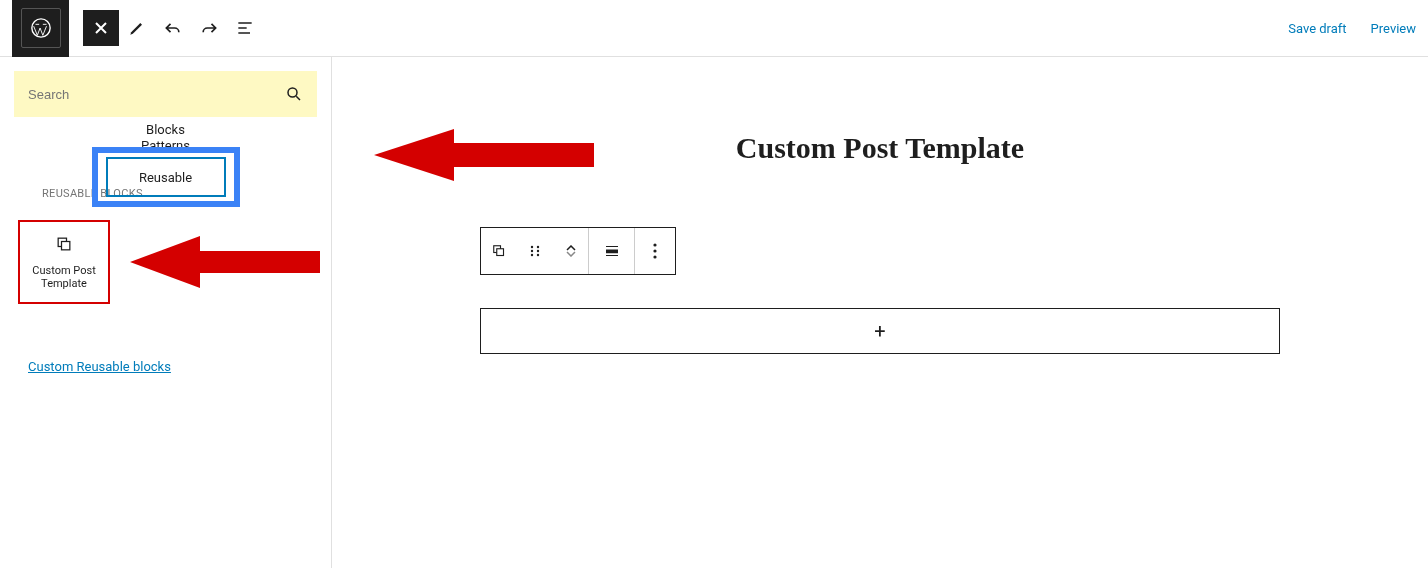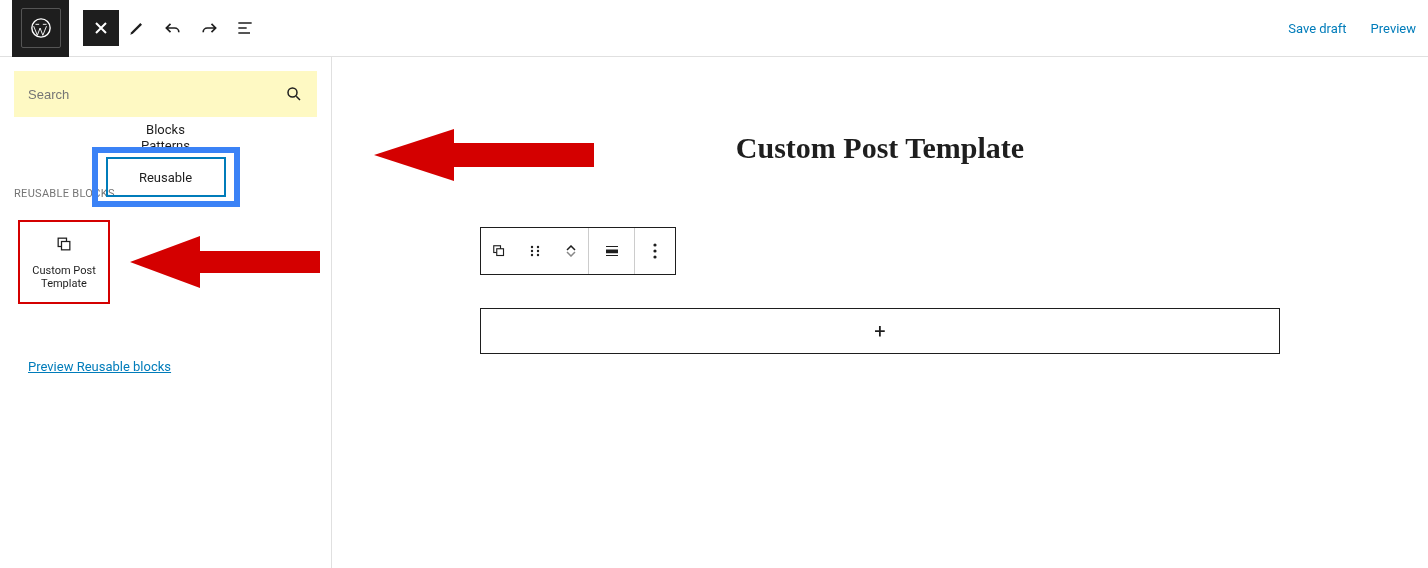--- a/index.html
+++ b/index.html
@@ -16,21 +16,21 @@
   .body { display:flex; height:calc(568px - 57px); }
   .sidebar { width:332px; border-right:1px solid #e0e0e0; padding:0; }
   .search-wrap { padding:14px 14px 0 14px; }
   .search-box { background:#fef9c3; height:46px; display:flex; align-items:center; padding:0 14px; justify-content:space-between; }
   .search-box input { border:none; background:transparent; font-size:13px; color:#757575; width:200px; outline:none; }
   .tabs { display:flex; height:48px; align-items:stretch; margin-top:4px;flex-direction:column; }
   .tab { flex:1; display:flex; align-items:center; justify-content:center; font-size:13px; color:#1e1e1e; }
   .tab.active-wrap { position:relative; }
   .active-outer { border:6px solid #3b82f6; padding:4px 3px; width:148px; height:60px; display:flex; align-items:center; justify-content:center; position:absolute; top:-6px; }
   .active-inner { border:2px solid #007cba; width:120px; height:40px; display:flex; align-items:center; justify-content:center; }
-  .section-label { font-size:11px; color:#757575; padding:18px 14px 10px; letter-spacing:.3px; }
+  .section-label { font-size:11px; color:#757575; padding:18px 14px 10px; letter-spacing:.3px;margin-left:28px; }
   .block-card-wrap { padding:0 14px; }
   .block-card { width:92px; height:84px; border:2px solid #d40000; display:flex; flex-direction:column; align-items:center; justify-content:center; font-size:11px; color:#1e1e1e; text-align:center; gap:10px; }
   .manage-link { padding:55px 28px 0; }
   .manage-link a { color:#007cba; text-decoration:underline; font-size:13px; }
 
   .canvas { flex:1; position:relative; padding-top:74px; }
   .page-title { font-family: Georgia, 'Times New Roman', serif; font-weight:700; font-size:30px; text-align:center; }
   .placeholder-row { width:800px; margin:66px auto 0; position:relative; }
   .placeholder-text { color:#888; font-size:15px; text-decoration:underline; font-family:Georgia,serif; margin-left:0; }
   .block-toolbar { position:absolute; top:-4px; left:0; display:flex; border:1px solid #1e1e1e; background:#fff; height:48px; }
@@ -113,21 +113,21 @@
     <div class="block-card-wrap" style="padding-left:18px; padding-top:10px;">
       <div class="block-card">
         <svg width="20" height="20" viewBox="0 0 24 24">
             <rect x="5" y="5" width="10" height="10" fill="none" stroke="#1e1e1e" stroke-width="1.5"></rect>
             <rect x="9" y="9" width="10" height="10" fill="#fff" stroke="#1e1e1e" stroke-width="1.5"></rect>
           </svg>
         <span>Custom Post Template</span>
       </div>
     </div>
     <div class="manage-link">
-      <a href="#">Preview Reusable blocks</a>
+      <a href="#">Custom Reusable blocks</a>
     </div>
   </div>
 
   <div class="canvas">
     <div class="page-title">Custom Post Template</div>
 
     <div class="placeholder-row">
       <div class="placeholder-text">Type / to choose a block</div>
       <div class="block-toolbar">
         <div class="cell narrow">

